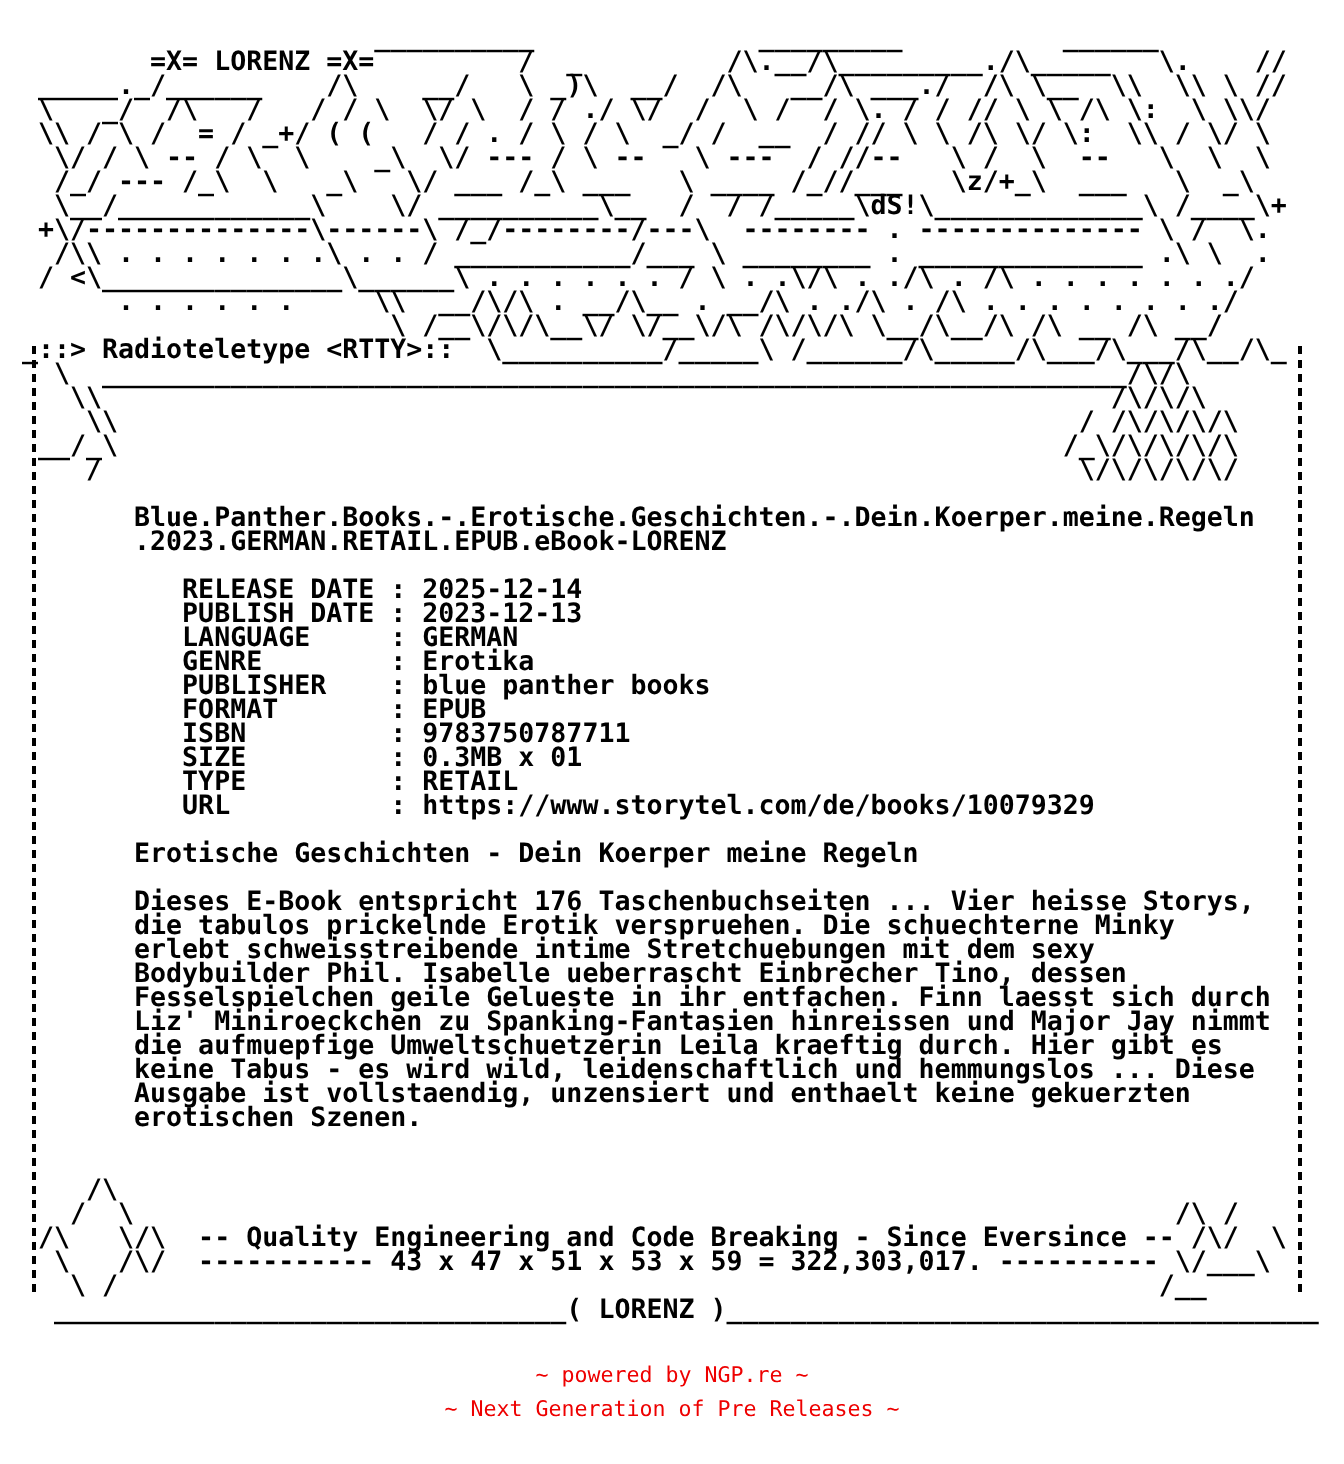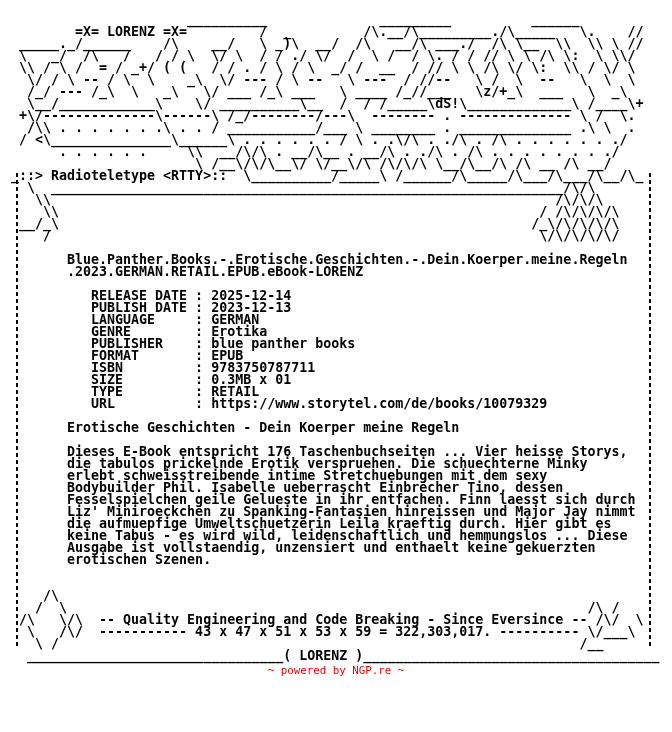--- a/index.html
+++ b/index.html
@@ -27,21 +27,21 @@
     position: absolute;
     top: 173px;
     width: 2px;
     height: 476px;
     background: repeating-linear-gradient(to bottom, #000 0 4px, transparent 4px 7px);
   }
   .vborder.left  { left: 16px; }
   .vborder.right { left: 649px; }
   .site-footer {
     position: absolute;
-    top: 662px;
+    top: 679px;
     left: 0;
     width: 672px;
     text-align: center;
     font-family: "DejaVu Sans Mono", monospace;
     font-size: 10.8px;
     line-height: 17px;
     font-weight: normal;
     color: var(--accent-red, #ee0000);
   }
 </style>
@@ -104,15 +104,16 @@
   \   /\/  ----------- 43 x 47 x 51 x 53 x 59 = 322,303,017. ---------- \/___\
    \ /                                                                 /__
   ________________________________( LORENZ )_____________________________________</pre>
 
   <div class="vborder left"></div>
 
   <div class="vborder right"></div>
 
   <div class="site-footer">
     <div>~ powered by NGP.re ~</div>
+    <div>~ Next Generation of Pre Releases ~</div>
   </div>
 
 </div>
 
 </body></html>

